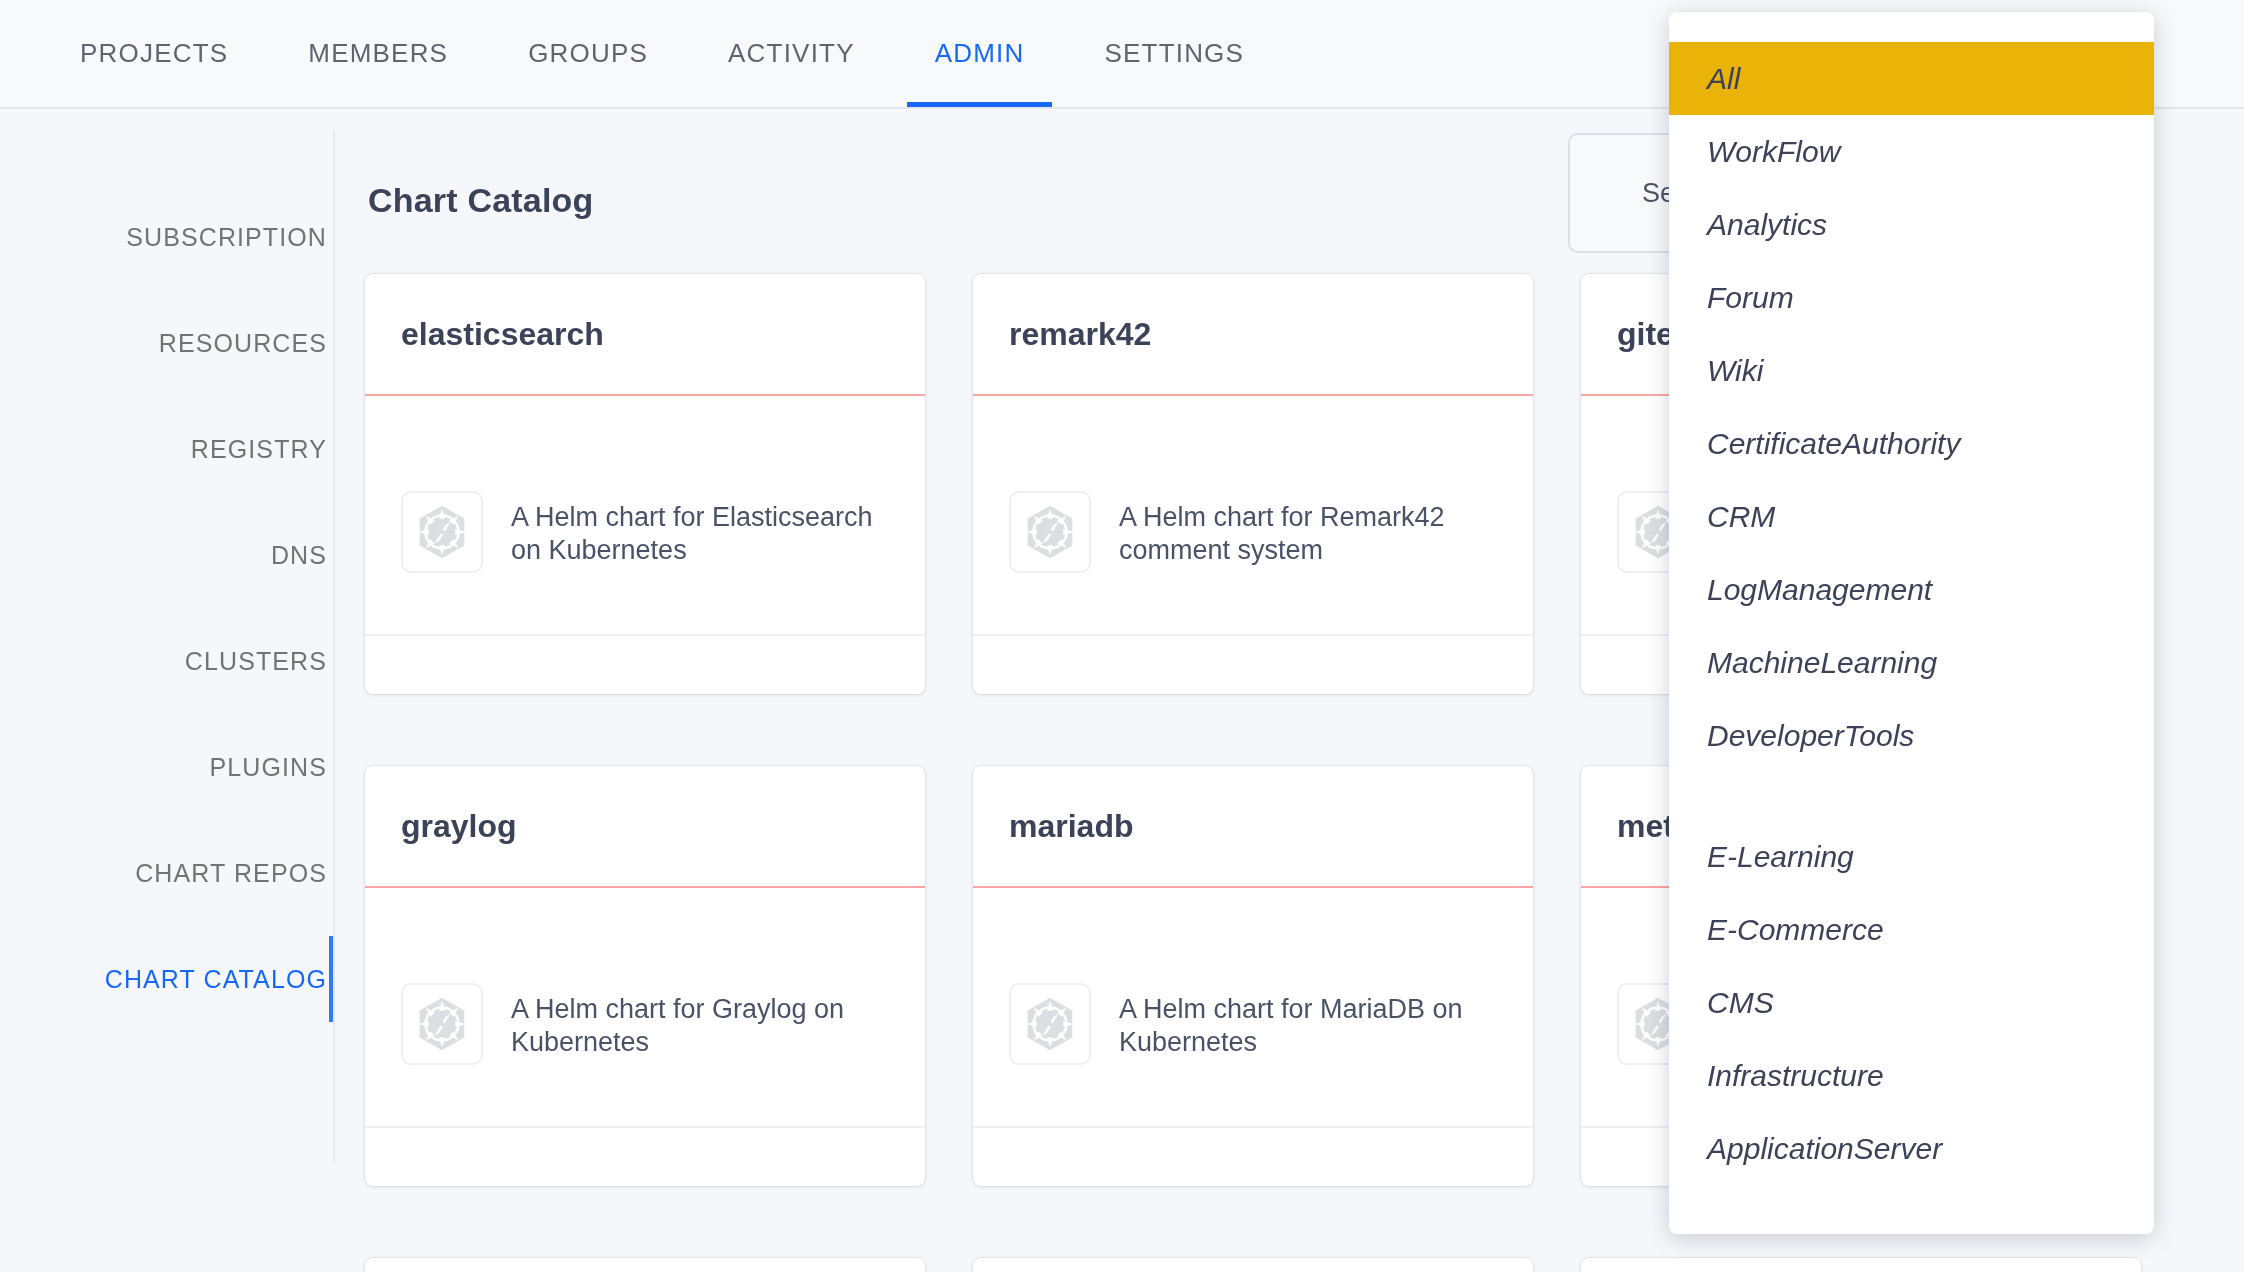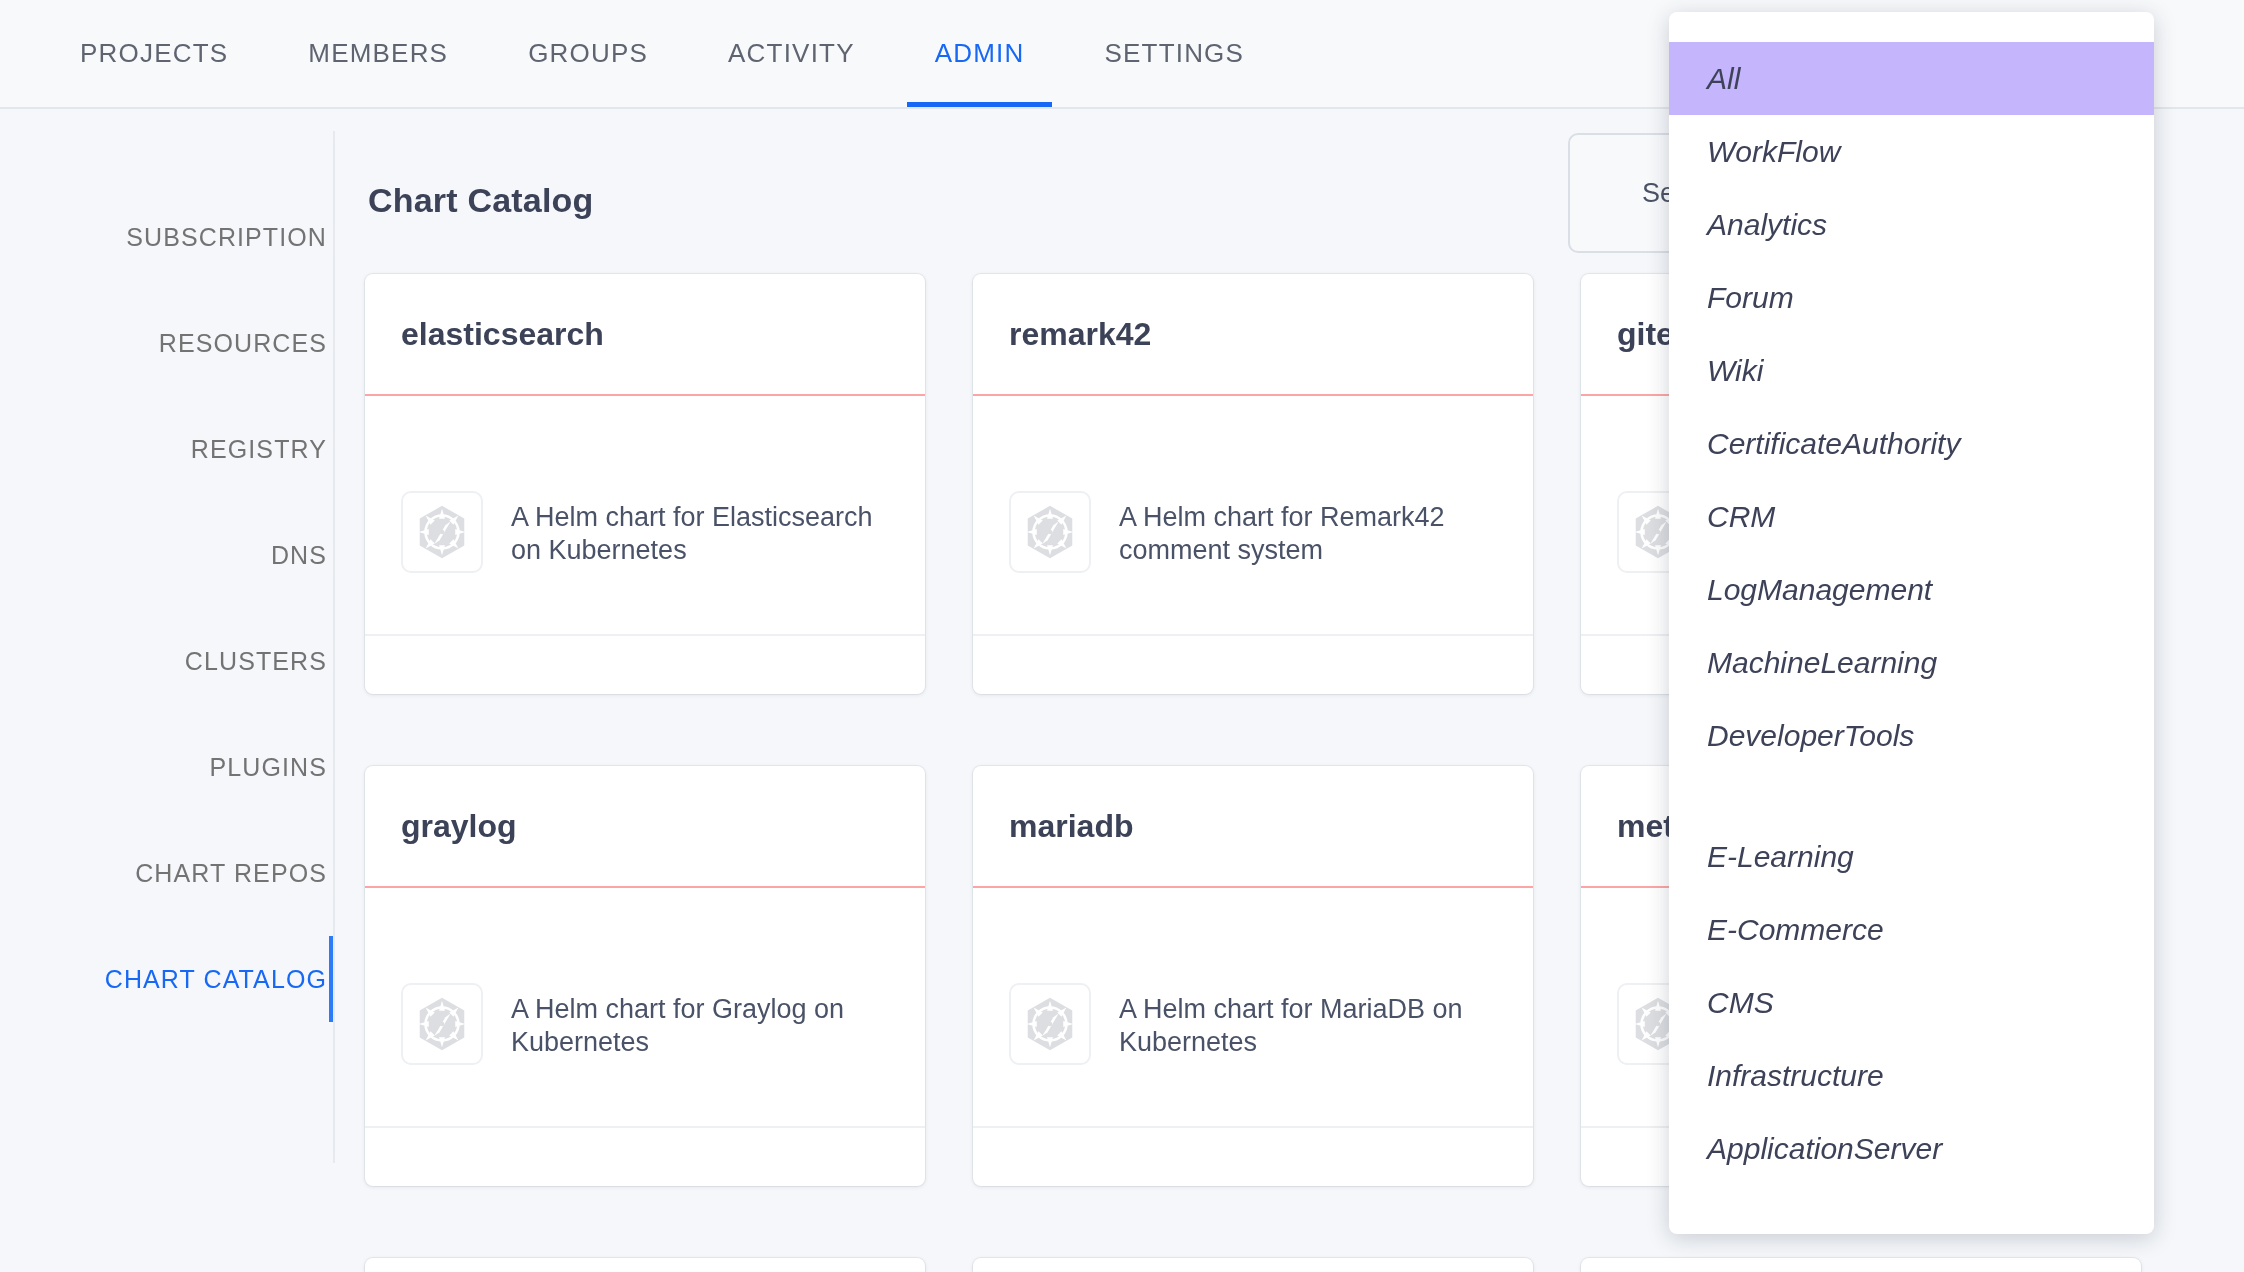--- a/index.html
+++ b/index.html
@@ -238,21 +238,21 @@
     height: 73px;
     line-height: 73px;
     padding-left: 38px;
     font-size: 30px;
     font-style: italic;
     color: #3d4259;
     white-space: nowrap;
     cursor: pointer;
   }
   .dd-item.selected {
-    background: #c4b5fd;
+    background: #eab308;
   }
   .dd-item.gap-before {
     margin-top: 48px;
   }
 </style>
 </head>
 <body>
 
 <div id="app">
 

